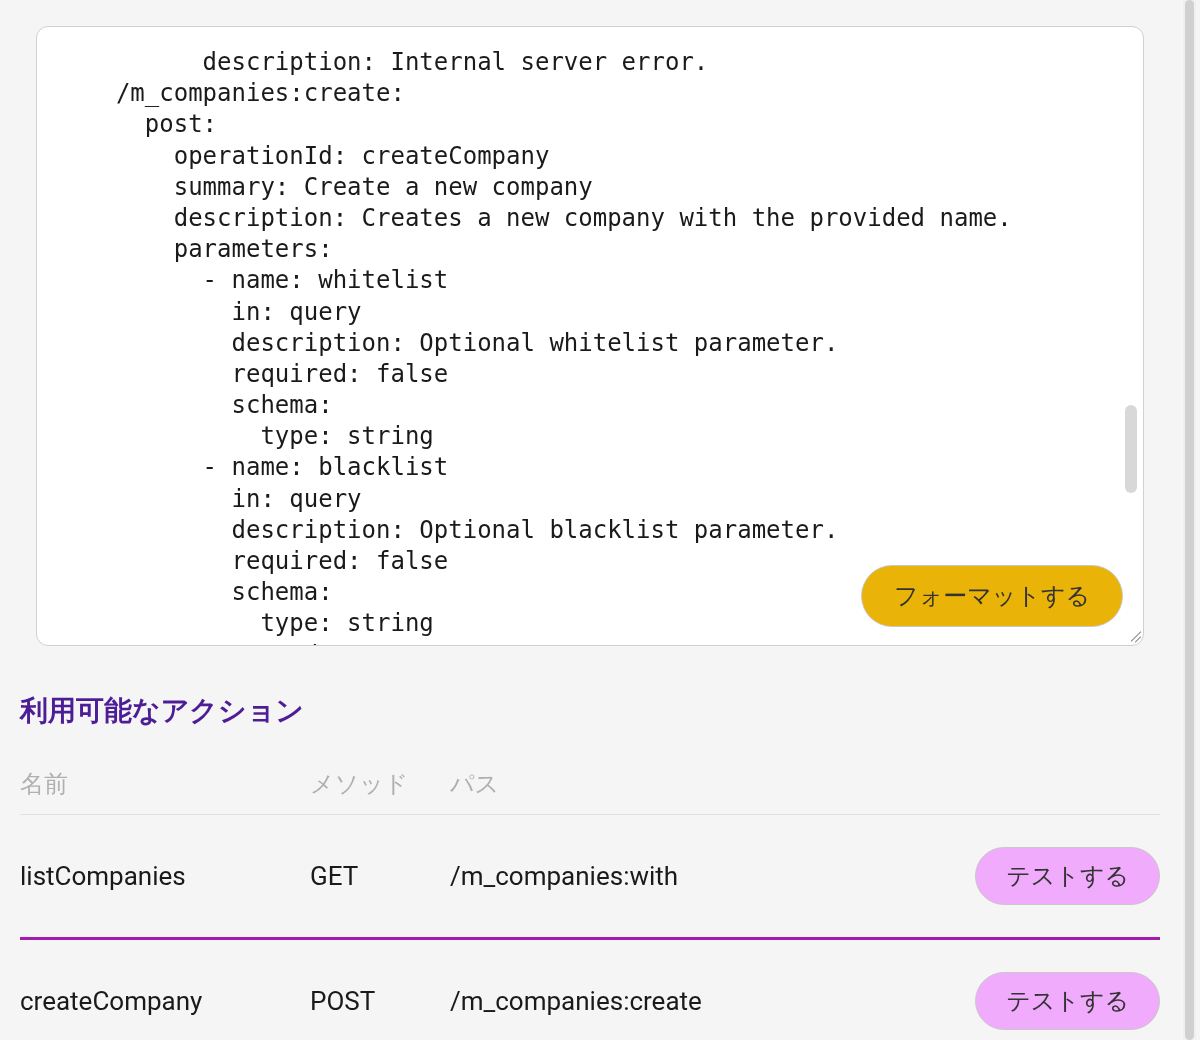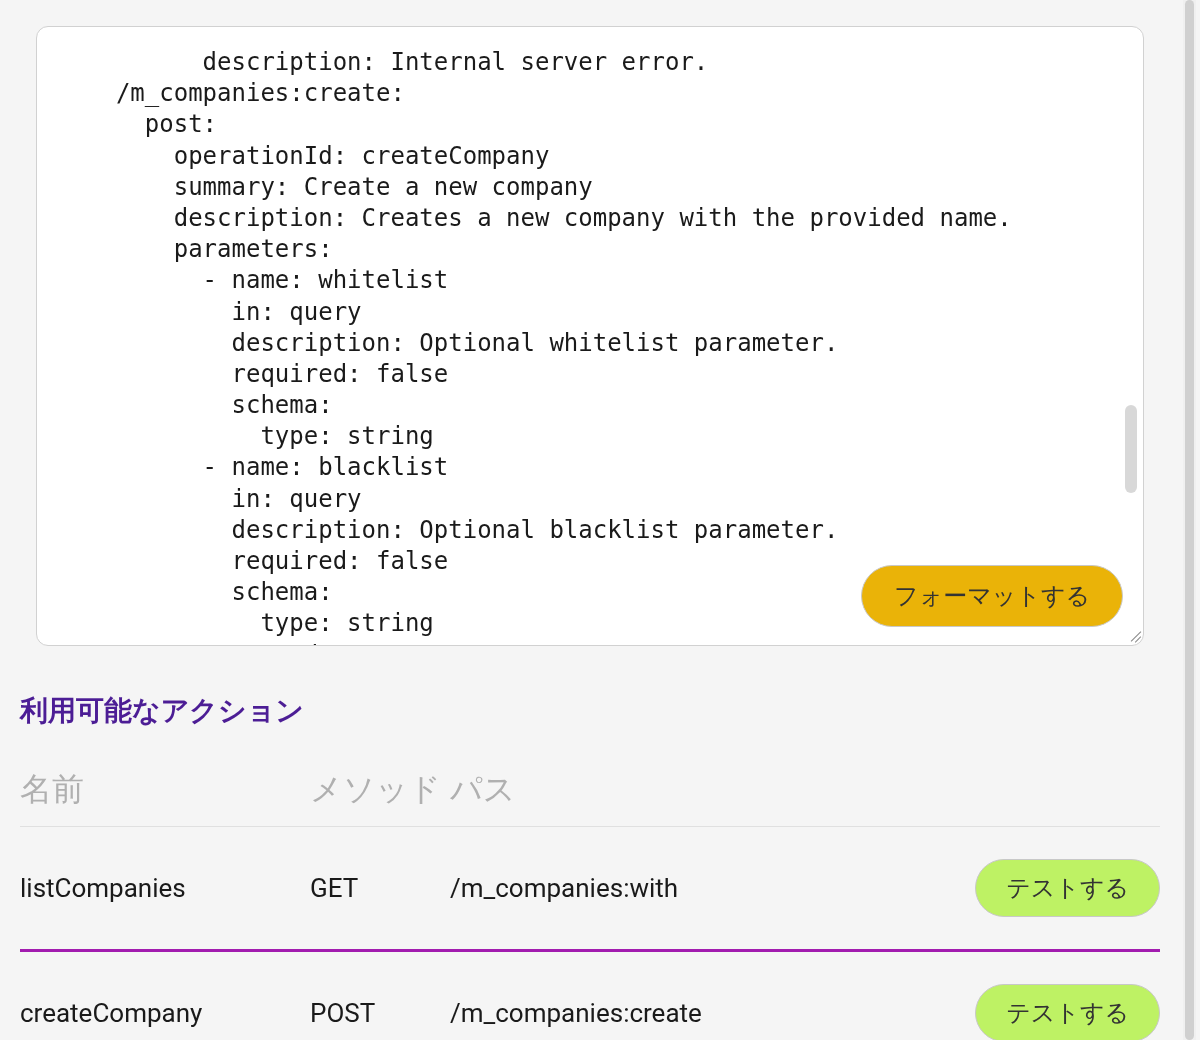--- a/index.html
+++ b/index.html
@@ -110,38 +110,38 @@
       color: #4c1d95;
       margin-bottom: 30px;
     }
     .actions-table {
       width: 100%;
       border-collapse: collapse;
     }
     .actions-table thead th {
       text-align: left;
       font-weight: 400;
-      font-size: 32px;
+      font-size: 24px;
       color: #b0b0b0;
       padding: 8px 0 14px 0;
       border-bottom: 1px solid #e0e0e0;
     }
     .actions-table tbody td {
       padding: 32px 0;
       font-size: 26px;
       color: #1a1a1a;
       border-bottom: 3px solid #a21caf;
       vertical-align: middle;
     }
     .col-name { width: 290px; }
     .col-method { width: 140px; }
     .col-path { width: auto; }
     .col-action { width: 210px; text-align: right; }
     .test-button {
-      background: #bef264;
+      background: #f0abfc;
       border: 1.5px solid #c8c8c8;
       border-radius: 999px;
       padding: 12px 30px;
       font-size: 24px;
       color: #333;
       cursor: pointer;
       font-family: inherit;
     }
   </style>
 </head>

